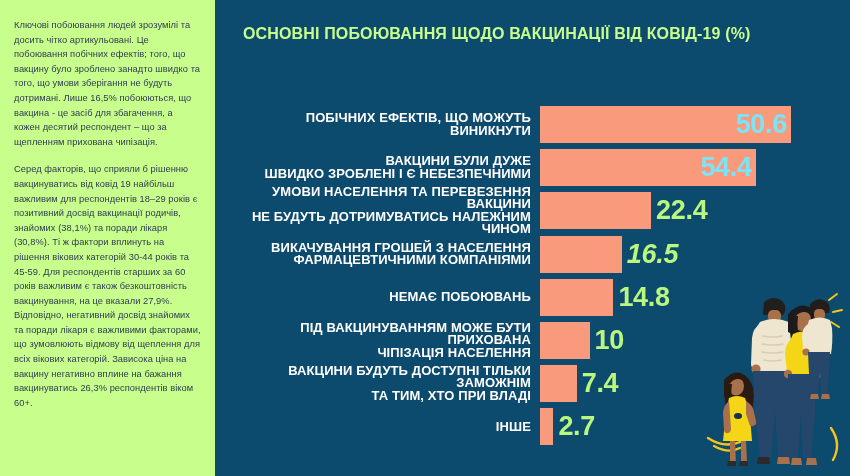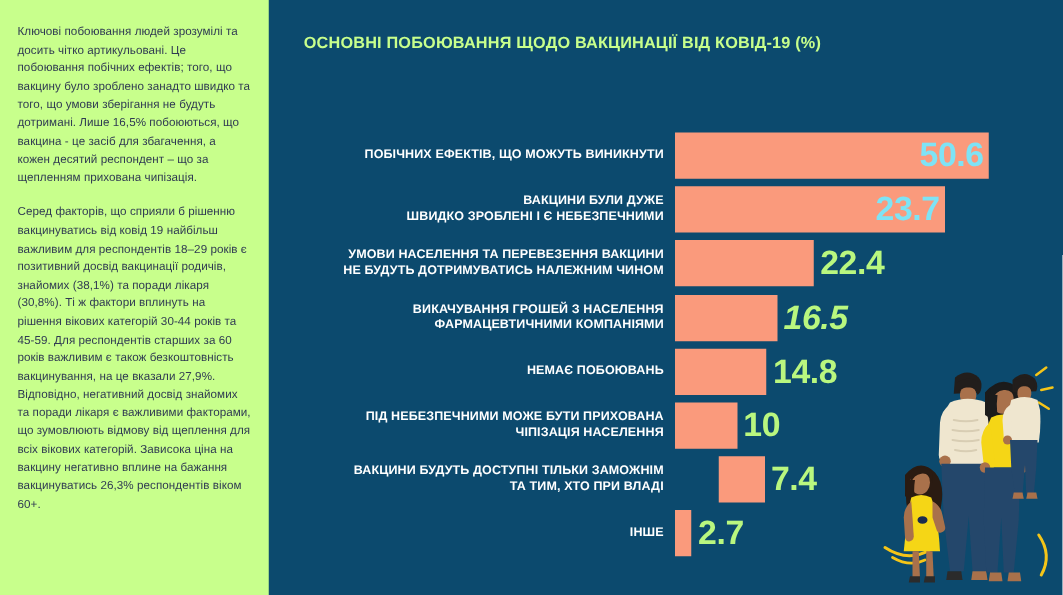--- a/index.html
+++ b/index.html
@@ -37,21 +37,21 @@
     text-align: left;
   }
   #text-panel p:last-child { margin-bottom: 0; }
 
   
   #chart-title {
     position: absolute;
     left: 243px;
     top: 23px;
     width: 590px;
-    font-size: 13px;
+    font-size: 16px;
     font-weight: bold;
     color: #c8ff8c;
     letter-spacing: 0.15px;
     line-height: 22px;
     white-space: nowrap;
   }
 
   
   #chart {
     position: absolute;
@@ -68,21 +68,21 @@
     display: flex;
     align-items: center;
   }
   .cat-label {
     width: 315px;
     flex: 0 0 315px;
     text-align: right;
     padding-right: 9px;
     box-sizing: border-box;
     color: #ffffff;
-    font-size: 10px;
+    font-size: 13px;
     font-weight: bold;
     line-height: 12.6px;
     letter-spacing: 0.1px;
   }
   .bar-wrap {
     flex: 1 1 auto;
     height: 43px;
     display: flex;
     align-items: center;
     position: relative;
@@ -140,21 +140,21 @@
           <div class="bar-value value-inside" style="color: rgb(126, 227, 245); line-height: 37px; right: auto; left: 247px; transform: translateX(-100%); top: 3px;">50.6</div>
         </div>
       </div>
       <div class="bar-row" style="top: 146.2px;">
         <div class="cat-label">
           <div>ВАКЦИНИ БУЛИ ДУЖЕ</div>
           <div>ШВИДКО ЗРОБЛЕНІ І Є НЕБЕЗПЕЧНИМИ</div>
         </div>
         <div class="bar-wrap">
           <div class="bar" style="width: 215.781px; height: 37px; background: rgb(250, 154, 124);"></div>
-          <div class="bar-value value-inside" style="color: rgb(126, 227, 245); line-height: 37px; right: auto; left: 211.781px; transform: translateX(-100%); top: 3px;">23.7</div>
+          <div class="bar-value value-inside" style="color: rgb(126, 227, 245); line-height: 37px; right: auto; left: 211.781px; transform: translateX(-100%); top: 3px;">54.4</div>
         </div>
       </div>
       <div class="bar-row" style="top: 189.4px;">
         <div class="cat-label">
           <div>УМОВИ НАСЕЛЕННЯ ТА ПЕРЕВЕЗЕННЯ ВАКЦИНИ</div>
           <div>НЕ БУДУТЬ ДОТРИМУВАТИСЬ НАЛЕЖНИМ ЧИНОМ</div>
         </div>
         <div class="bar-wrap">
           <div class="bar" style="width: 111.115px; height: 37px; background: rgb(250, 154, 124);"></div>
           <div class="bar-value value-outside" style="color: rgb(185, 247, 127); line-height: 37px;">22.4</div>
@@ -174,29 +174,29 @@
         <div class="cat-label">
           <div>НЕМАЄ ПОБОЮВАНЬ</div>
         </div>
         <div class="bar-wrap">
           <div class="bar" style="width: 73.415px; height: 37px; background: rgb(250, 154, 124);"></div>
           <div class="bar-value value-outside" style="color: rgb(185, 247, 127); line-height: 37px;">14.8</div>
         </div>
       </div>
       <div class="bar-row" style="top: 319px;">
         <div class="cat-label">
-          <div>ПІД НЕБЕЗПЕЧНИМИ МОЖЕ БУТИ ПРИХОВАНА</div>
+          <div>ПІД ВАКЦИНУВАННЯМ МОЖЕ БУТИ ПРИХОВАНА</div>
           <div>ЧІПІЗАЦІЯ НАСЕЛЕННЯ</div>
         </div>
         <div class="bar-wrap">
           <div class="bar" style="width: 49.6047px; height: 37px; background: rgb(250, 154, 124);"></div>
           <div class="bar-value value-outside" style="color: rgb(185, 247, 127); line-height: 37px;">10</div>
         </div>
       </div>
-      <div class="bar-row" style="top: 362.2px; gap: 35px;">
+      <div class="bar-row" style="top: 362.2px;">
         <div class="cat-label">
           <div>ВАКЦИНИ БУДУТЬ ДОСТУПНІ ТІЛЬКИ ЗАМОЖНІМ</div>
           <div>ТА ТИМ, ХТО ПРИ ВЛАДІ</div>
         </div>
         <div class="bar-wrap">
           <div class="bar" style="width: 36.7075px; height: 37px; background: rgb(250, 154, 124);"></div>
           <div class="bar-value value-outside" style="color: rgb(185, 247, 127); line-height: 37px;">7.4</div>
         </div>
       </div>
       <div class="bar-row" style="top: 405.4px; align-items: center;">

